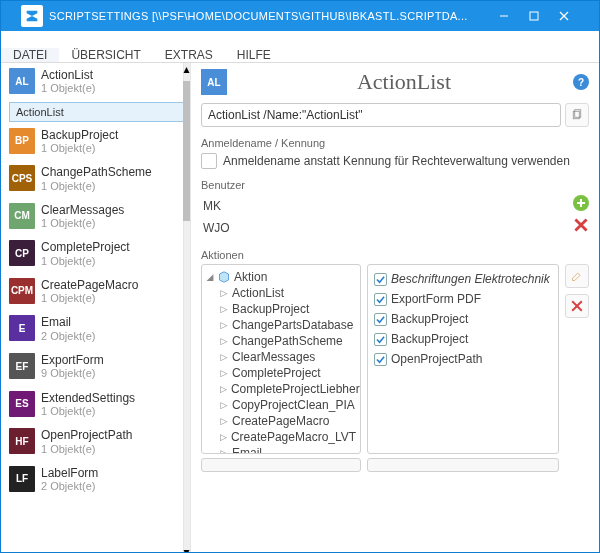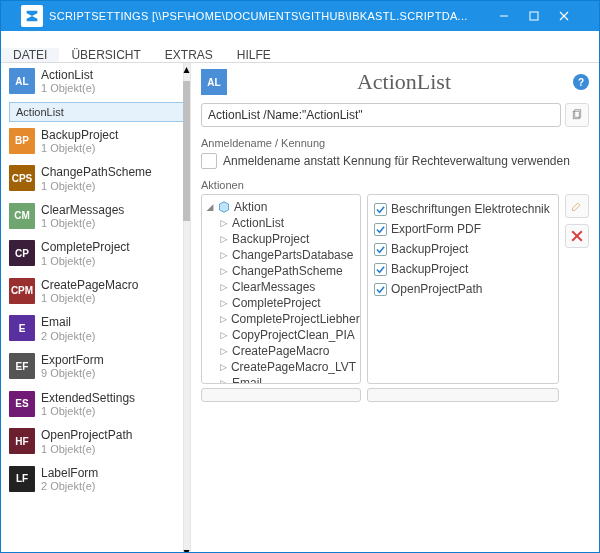--- a/index.html
+++ b/index.html
@@ -203,20 +203,43 @@
     </div>
 
     <div class="section">
       <div class="slabel">Anmeldename / Kennung</div>
       <div class="cbrow">
         <div class="cb"></div>
         <span>Anmeldename anstatt Kennung für Rechteverwaltung verwenden</span>
       </div>
     </div>
 
+    <div class="section">
+      <div class="slabel">Benutzer</div>
+      <div class="userblk">
+        <div class="ulist">
+          <div class="urow">MK</div>
+          <div class="urow">WJO</div>
+        </div>
+        <div class="ubtns">
+          <div class="circ" style="background:#7ac142">
+            <svg width="10" height="10" viewBox="0 0 10 10">
+                <line x1="5" y1="1" x2="5" y2="9" stroke="#fff" stroke-width="2"></line>
+                <line x1="1" y1="5" x2="9" y2="5" stroke="#fff" stroke-width="2"></line>
+              </svg>
+          </div>
+          <div class="circ">
+            <svg width="14" height="14" viewBox="0 0 10 10">
+                <line x1="1" y1="1" x2="9" y2="9" stroke="#d64040" stroke-width="2"></line>
+                <line x1="9" y1="1" x2="1" y2="9" stroke="#d64040" stroke-width="2"></line>
+              </svg>
+          </div>
+        </div>
+      </div>
+    </div>
 
     <div class="section">
       <div class="slabel">Aktionen</div>
       <div class="actionsblk">
         <div class="treebox narrow" id="treebox">
             <div class="trow root">
               <span class="exp">◢</span>
               <svg class="cube" viewBox="0 0 16 16">
                 <path d="M8 1l6 3v8l-6 3-6-3V4z" fill="#bfe4f5" stroke="#3a8bd8"></path>
               </svg>
@@ -261,21 +284,21 @@
             <div class="trow" style="padding-left: 14px;">
               <span class="exp">▷</span>
               <span class="tname">CreatePageMacro_LVT</span>
             </div>
             <div class="trow" style="padding-left: 14px;">
               <span class="exp">▷</span>
               <span class="tname">Email</span>
             </div>
           </div>
         <div class="treebox" id="selbox">
-            <div class="trow" style="padding: 3px 2px;">
+            <div class="trow" style="padding: 3px 2px; font-style: italic;">
               <div class="chkbx">
                 <svg viewBox="0 0 10 10">
                   <polyline points="1,5 4,8 9,2" fill="none" stroke="#2b7fd0" stroke-width="1.8"></polyline>
                 </svg>
               </div>
               <span class="tname">Beschriftungen Elektrotechnik</span>
             </div>
             <div class="trow" style="padding: 3px 2px;">
               <div class="chkbx">
                 <svg viewBox="0 0 10 10">

